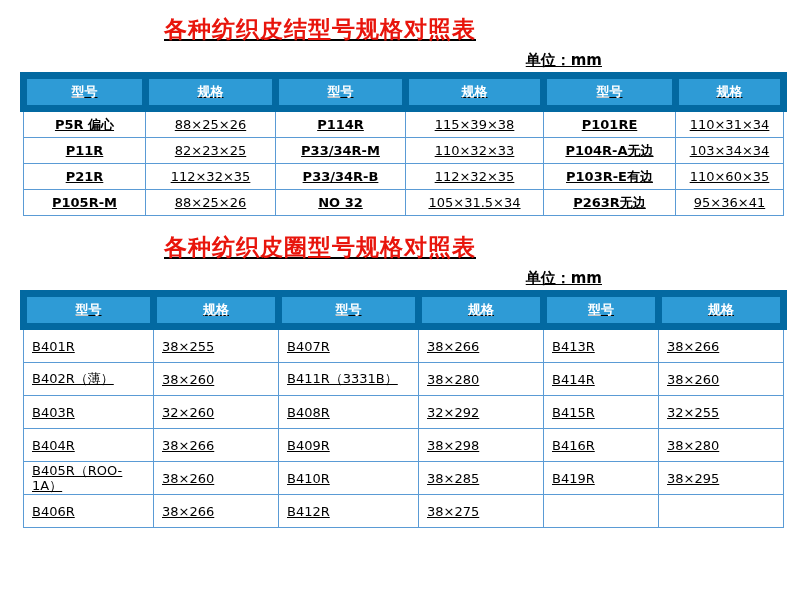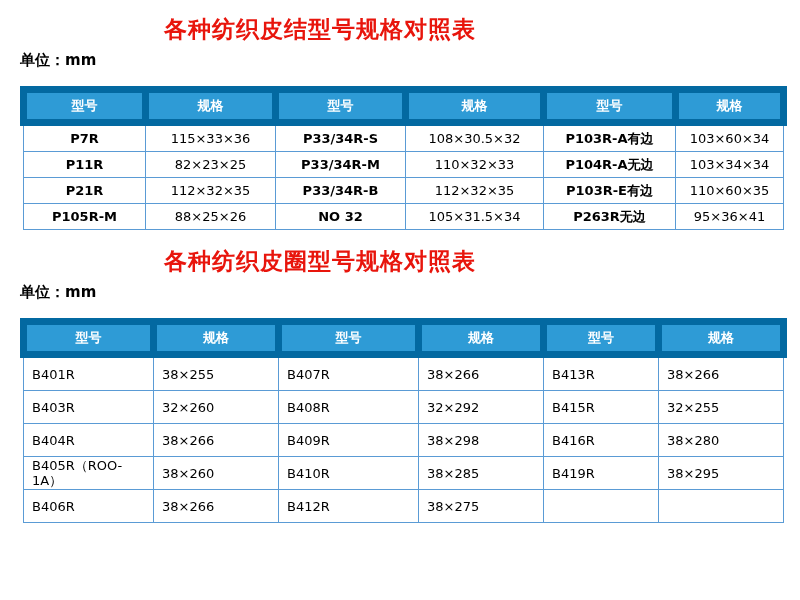--- a/index.html
+++ b/index.html
@@ -12,40 +12,42 @@
     background: #ffffff;
     font-family: "Liberation Sans", sans-serif;
     color: #000000;
     overflow: hidden;
   }
   .page {
     position: relative;
     width: 640px;
     height: 600px;
     box-sizing: border-box;
+    text-decoration: underline;
   }
   .section {
     padding: 0 20px;
   }
   .title {
     text-align: center;
     color: #e8150c;
     font-family: "DejaVu Sans", sans-serif;
     font-weight: bold;
     font-size: 23px;
     letter-spacing: 1px;
     margin: 0;
     padding-top: 14px;
     padding-bottom: 6px;
   }
   .unit-line {
+    text-align: right;
     font-size: 15px;
     font-weight: bold;
     padding-right: 18px;
-    padding-bottom: 16px;
+    padding-bottom: 2px;
     font-family: "DejaVu Sans", sans-serif;
   }
   table.spec {
     border-collapse: collapse;
     width: 760px;
     margin: 0 auto;
     table-layout: fixed;
     background: #ffffff;
   }
   table.spec th, table.spec td {
@@ -121,26 +123,26 @@
           <th>型号</th>
           <th>规格</th>
           <th>型号</th>
           <th>规格</th>
           <th>型号</th>
           <th>规格</th>
         </tr>
       </thead>
       <tbody>
         <tr>
-          <td>P7R</td>
-          <td>115×33×36</td>
-          <td>P33/34R-S</td>
-          <td>108×30.5×32</td>
-          <td>P103R-A有边</td>
-          <td>103×60×34</td>
+          <td>P5R 偏心</td>
+          <td>88×25×26</td>
+          <td>P114R</td>
+          <td>115×39×38</td>
+          <td>P101RE</td>
+          <td>110×31×34</td>
         </tr>
         <tr>
           <td>P11R</td>
           <td>82×23×25</td>
           <td>P33/34R-M</td>
           <td>110×32×33</td>
           <td>P104R-A无边</td>
           <td>103×34×34</td>
         </tr>
         <tr>
@@ -189,20 +191,28 @@
       <tbody>
         <tr>
           <td>B401R</td>
           <td>38×255</td>
           <td>B407R</td>
           <td>38×266</td>
           <td>B413R</td>
           <td>38×266</td>
         </tr>
         <tr>
+          <td>B402R（薄）</td>
+          <td>38×260</td>
+          <td>B411R（3331B）</td>
+          <td>38×280</td>
+          <td>B414R</td>
+          <td>38×260</td>
+        </tr>
+        <tr>
           <td>B403R</td>
           <td>32×260</td>
           <td>B408R</td>
           <td>32×292</td>
           <td>B415R</td>
           <td>32×255</td>
         </tr>
         <tr>
           <td>B404R</td>
           <td>38×266</td>

